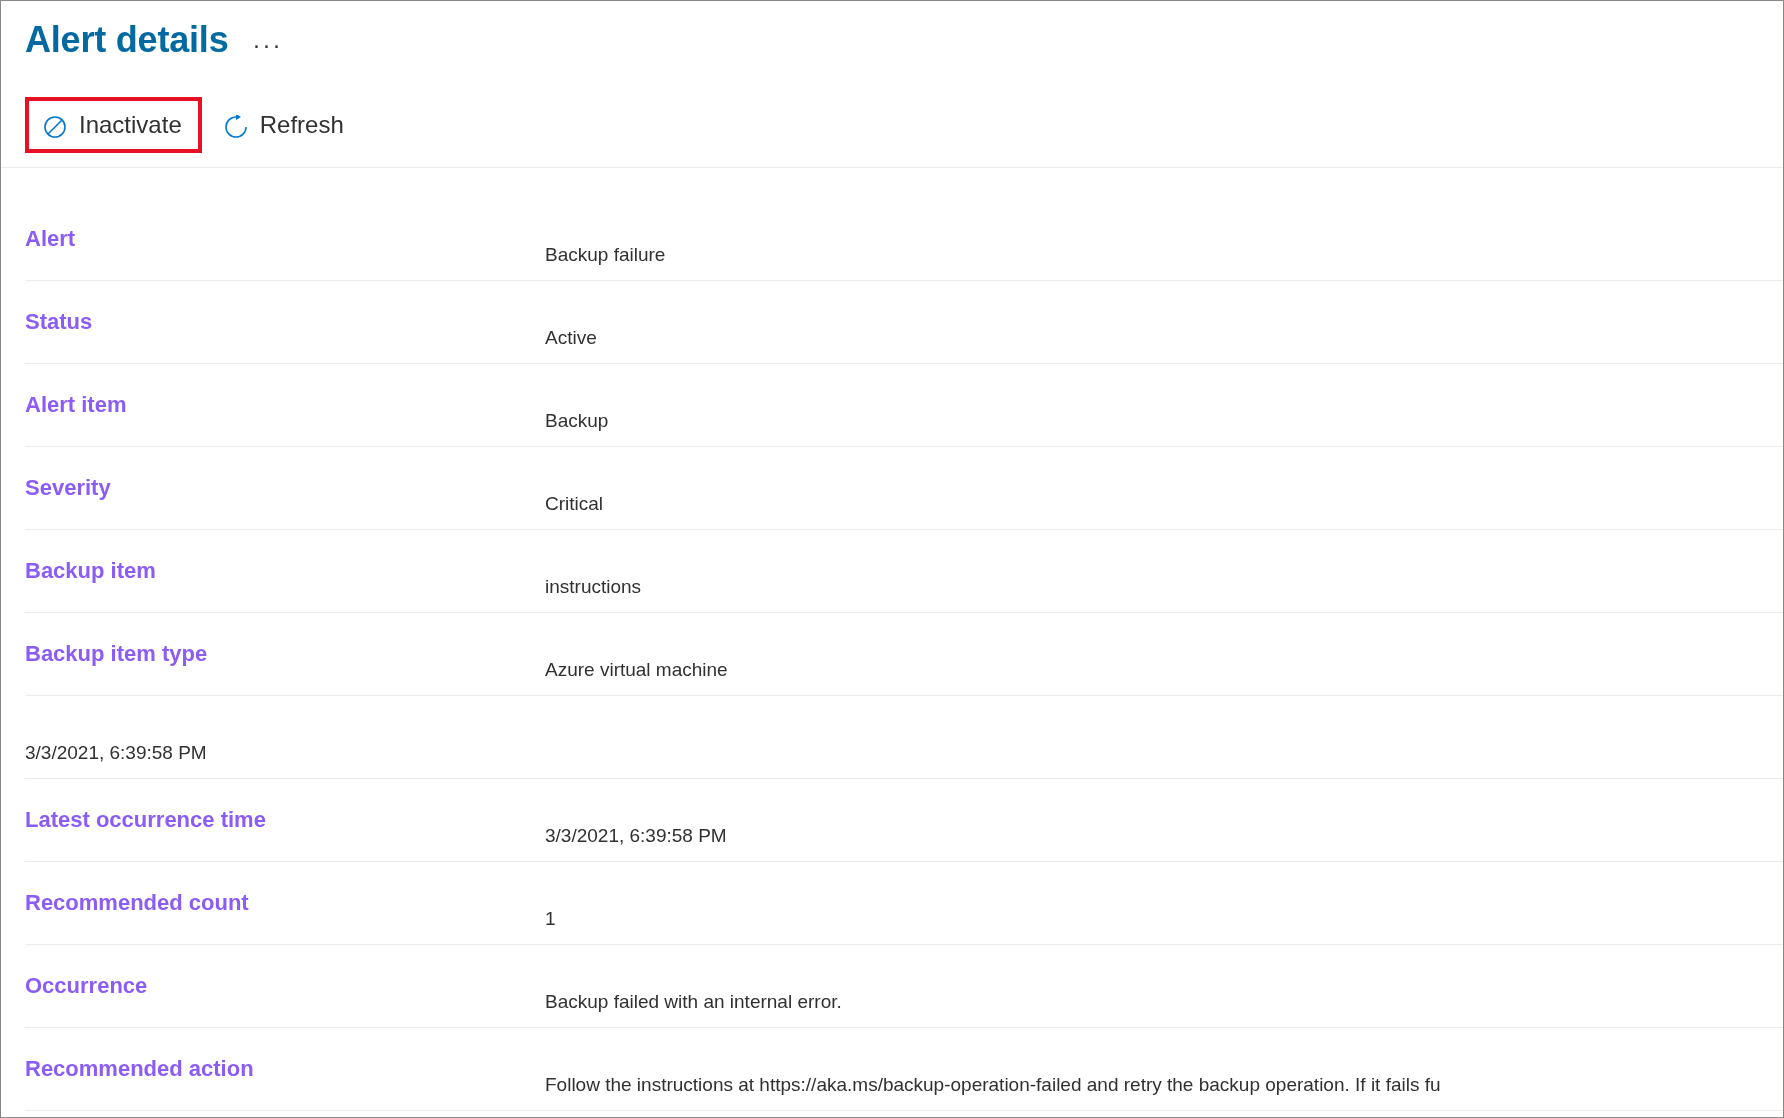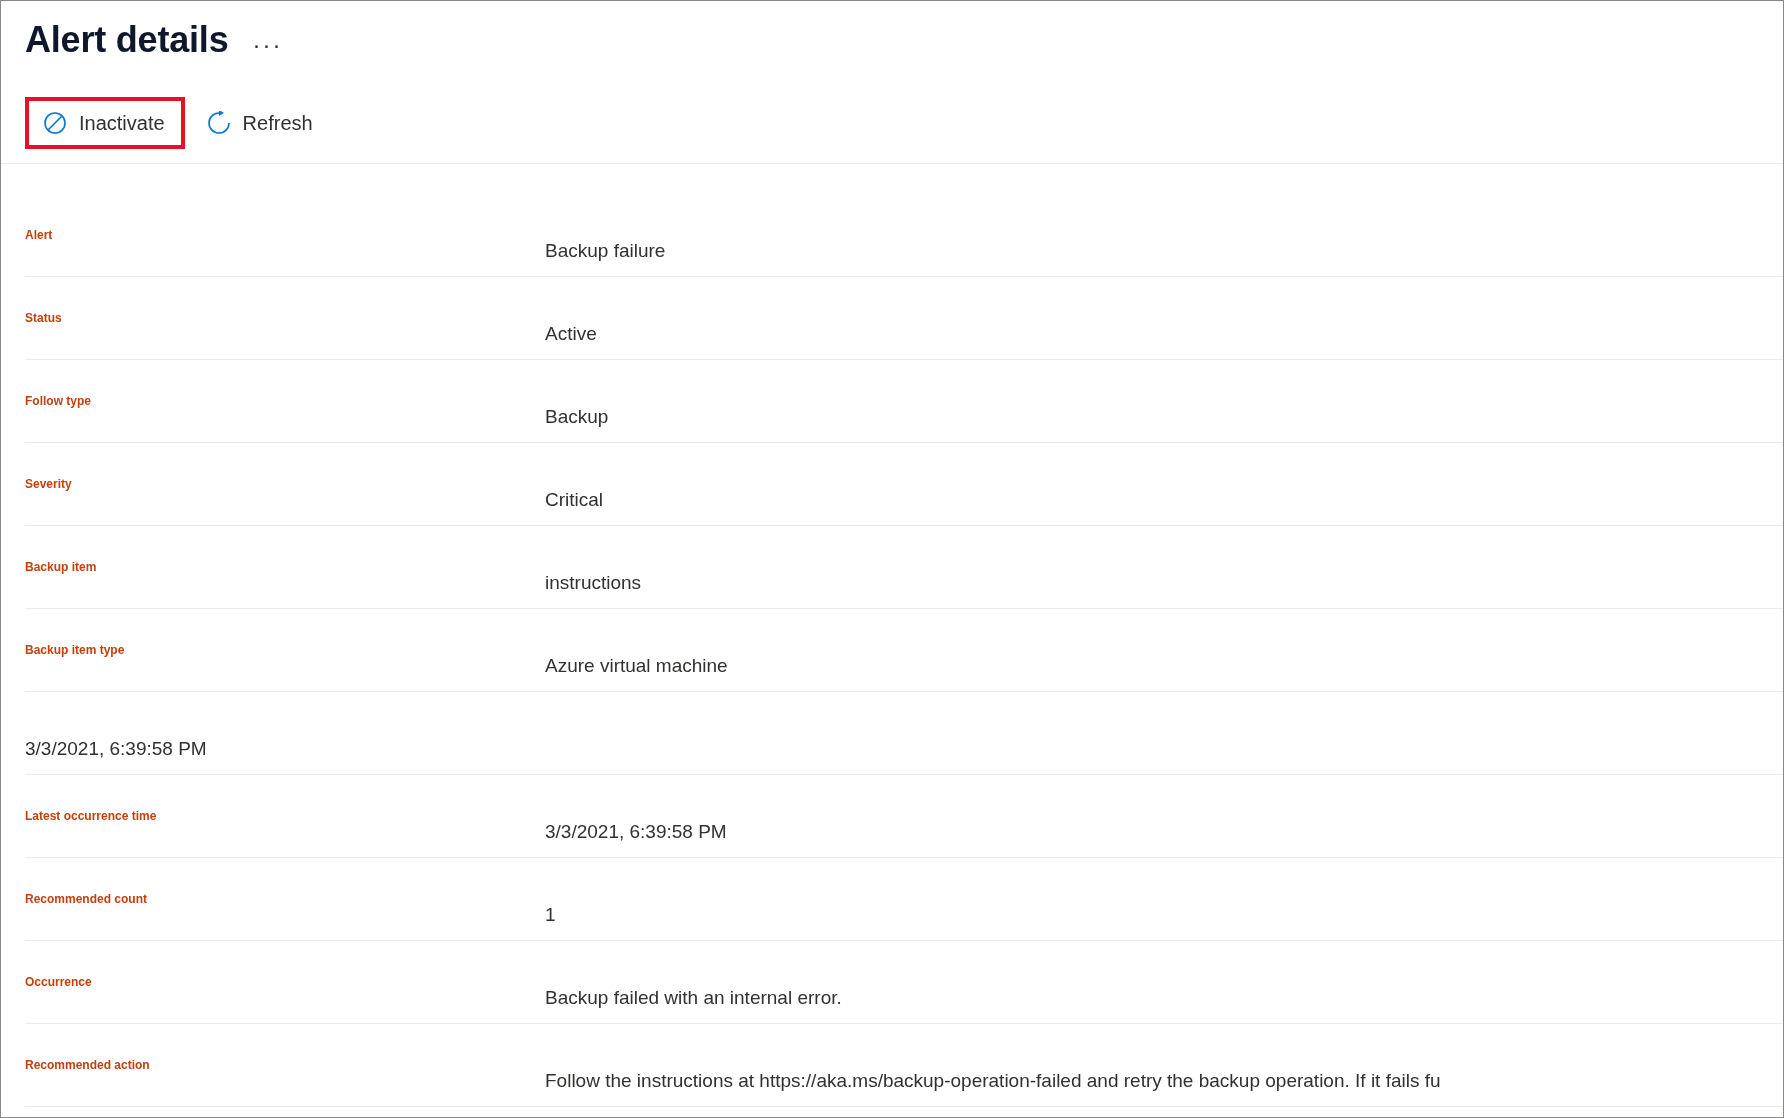--- a/index.html
+++ b/index.html
@@ -18,21 +18,21 @@
     }
     .header {
       display: flex;
       align-items: center;
       padding: 18px 24px 8px 24px;
       gap: 20px;
     }
     .page-title {
       font-size: 36px;
       font-weight: 600;
-      color: #0f172a;
+      color: #0369a1;
       letter-spacing: -0.2px;
     }
     .more-btn {
       font-size: 24px;
       color: #323130;
       cursor: pointer;
       padding: 4px;
       line-height: 1;
       letter-spacing: 2px;
       margin-top: 10px;
@@ -45,21 +45,21 @@
       border-bottom: 1px solid #edebe9;
     }
     .toolbar-btn {
       display: flex;
       align-items: flex-end;
       gap: 12px;
       padding: 8px 12px;
       background: transparent;
       border: none;
       font-family: inherit;
-      font-size: 20px;
+      font-size: 24px;
       color: #323130;
       cursor: pointer;
     }
     .toolbar-btn .icon {
       display: inline-flex;
       align-items: center;
       justify-content: center;
     }
     .highlight-box {
       border: 4px solid #e81123;
@@ -71,23 +71,23 @@
     .row {
       display: flex;
       align-items: center;
       border-bottom: 1px solid #edebe9;
       padding: 14px 0;
       min-height: 58px;
     }
     .label {
       width: 520px;
       flex-shrink: 0;
-      font-size: 12px;
+      font-size: 22px;
       font-weight: 600;
-      color: #c2410c;
+      color: #8b5cf6;
     }
     .value {
       font-size: 19px;
       font-weight: 400;
       color: #323130;
       white-space: nowrap;
       overflow: hidden;
       margin-top: 32px;
     }
   </style>
@@ -125,21 +125,21 @@
 <div class="content">
   <div class="row">
     <div class="label">Alert</div>
     <div class="value">Backup failure</div>
   </div>
   <div class="row">
     <div class="label">Status</div>
     <div class="value">Active</div>
   </div>
   <div class="row">
-    <div class="label">Follow type</div>
+    <div class="label">Alert item</div>
     <div class="value">Backup</div>
   </div>
   <div class="row">
     <div class="label">Severity</div>
     <div class="value">Critical</div>
   </div>
   <div class="row">
     <div class="label">Backup item</div>
     <div class="value">instructions</div>
   </div>

